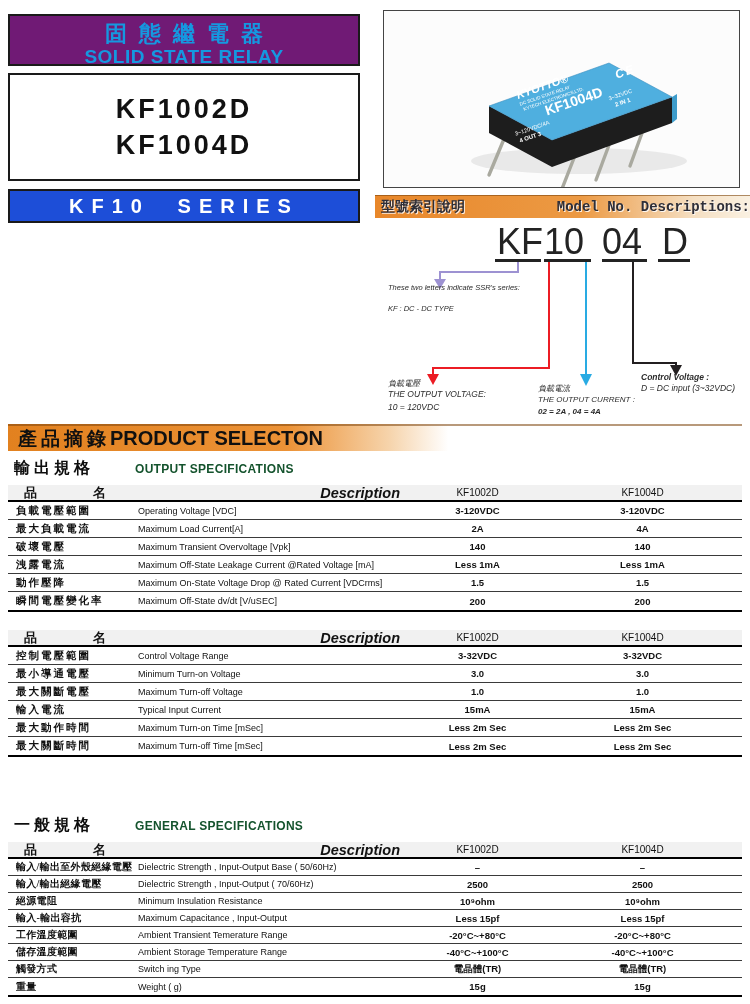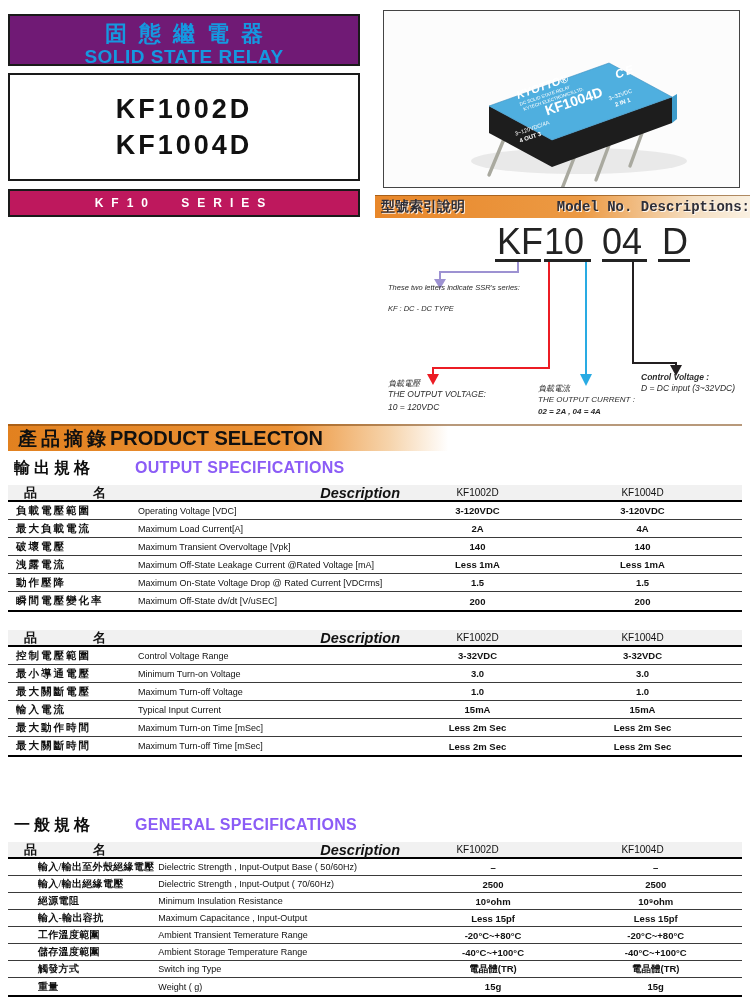--- a/index.html
+++ b/index.html
@@ -12,23 +12,23 @@
     background:#701a75; border:2px solid #1a1a1a; text-align:center; padding-top:3px; }
   .box-title .cn { font-family:"Liberation Serif", serif; font-weight:bold; font-size:22px;
     color:#1598E0; letter-spacing:12px; padding-left:12px; }
   .box-title .en { font-size:19px; font-weight:bold; color:#1598E0; letter-spacing:0.5px; margin-top:-3px; }
 
   .box-models { position:absolute; left:8px; top:73px; width:352px; height:108px;
     border:2px solid #1a1a1a; background:#fff; display:flex; flex-direction:column;
     justify-content:center; align-items:center; }
   .box-models .m { font-size:27px; font-weight:bold; letter-spacing:3px; line-height:1.35; }
 
-  .box-series { position:absolute; left:8px; top:189px; width:352px; height:28px;
-    background:#be185d; border:2px solid #1a1a1a; display:flex; align-items:center;
-    justify-content:center; color:#fff; font-weight:bold; font-size:12px;
+  .box-series { position:absolute; left:8px; top:189px; width:352px; height:34px;
+    background:#1d4ed8; border:2px solid #1a1a1a; display:flex; align-items:center;
+    justify-content:center; color:#fff; font-weight:bold; font-size:20px;
     letter-spacing:8px; word-spacing:14px; }
 
   
   .photo-box { position:absolute; left:383px; top:10px; width:357px; height:178px;
     border:1px solid #444; background:#fcfcfc; }
 
   
   .model-banner { position:absolute; left:375px; top:195px; width:375px; height:23px;
     background:linear-gradient(to right,#E8872A,#EC9A44 55%,#F5DFC2 85%,#FAF1E2);
     border-top:1px solid rgba(125,70,15,.6);
@@ -49,38 +49,38 @@
 
   
   .section { position:absolute; left:8px; width:734px; }
   #sec-output { top:458px; }
   #sec-input  { top:630px; }
   #sec-general{ top:815px; }
 
   .sec-head { display:flex; align-items:baseline; height:27px; }
   .sec-cn { width:127px; font-family:"Liberation Serif", serif; font-weight:bold;
     font-size:16px; letter-spacing:4px; color:#0d0d0d; padding-left:6px; white-space:nowrap; }
-  .sec-en { font-size:16px; font-weight:bold; letter-spacing:0.3px; color:#8b5cf6; }
+  .sec-en { font-size:12px; font-weight:bold; letter-spacing:0.3px; color:#14532d; }
 
   .spec-table { border-bottom:2px solid #000; }
   .spec-hrow { display:flex; align-items:center; height:17px; background:#F1F1F1;
     border-bottom:2.5px solid #000; }
   .spec-row { display:flex; align-items:center; height:18px; border-bottom:1px solid #3a3a3a; }
   .spec-table .spec-row:last-child { border-bottom:none; }
   .rows-17 .spec-row { height:17px; }
 
   .h-name { width:130px; display:flex; justify-content:space-between; padding:0 32px 0 16px;
     font-family:"Liberation Serif", serif; font-weight:bold; font-size:13px; }
   .h-desc { width:262px; font-weight:bold; font-style:italic; font-size:14.5px;text-align:right; }
   .h-v1 { width:155px; text-align:center; font-size:10px; }
   .h-v2 { width:175px; text-align:center; font-size:10px; }
 
   .c-name { width:130px; padding-left:8px; font-family:"Liberation Serif", serif;
     font-weight:bold; font-size:10.5px; letter-spacing:2px; white-space:nowrap; }
-  .rows-17 .c-name { font-size:10px; letter-spacing:0.3px;margin-left:22px; }
+  .rows-17 .c-name { font-size:10px; letter-spacing:0.3px; }
   .c-desc { width:262px; font-size:9px; white-space:nowrap; }
   .c-v1 { width:155px; text-align:center; font-size:9.5px; font-weight:bold; }
   .c-v2 { width:175px; text-align:center; font-size:9.5px; font-weight:bold; }
 
   svg text { font-family:"Liberation Sans", sans-serif; }
   .it { font-style:italic; }
 </style>
 </head>
 <body>
 

